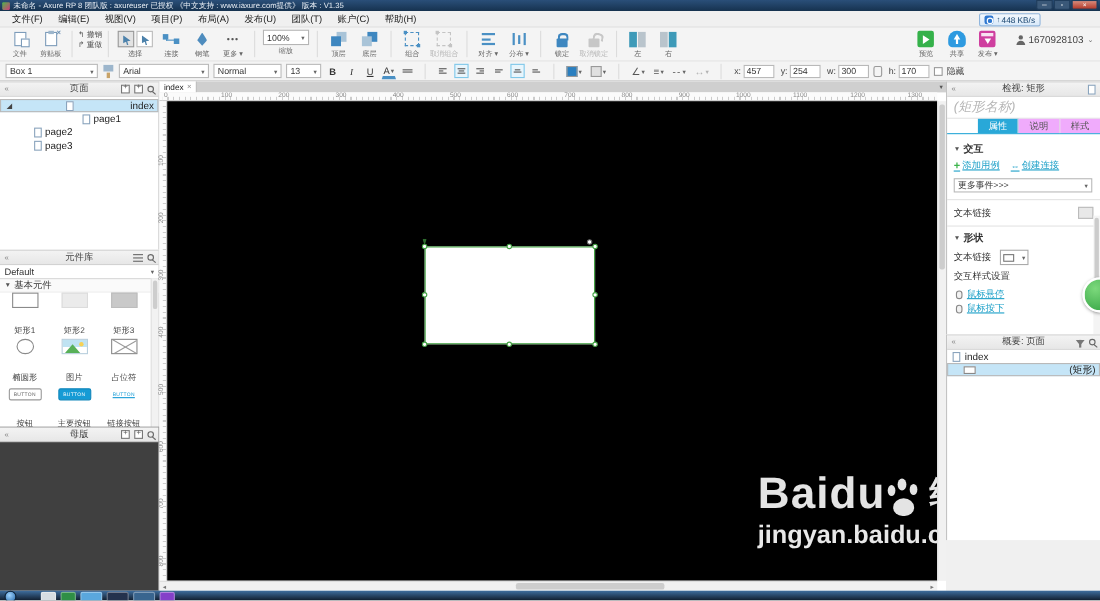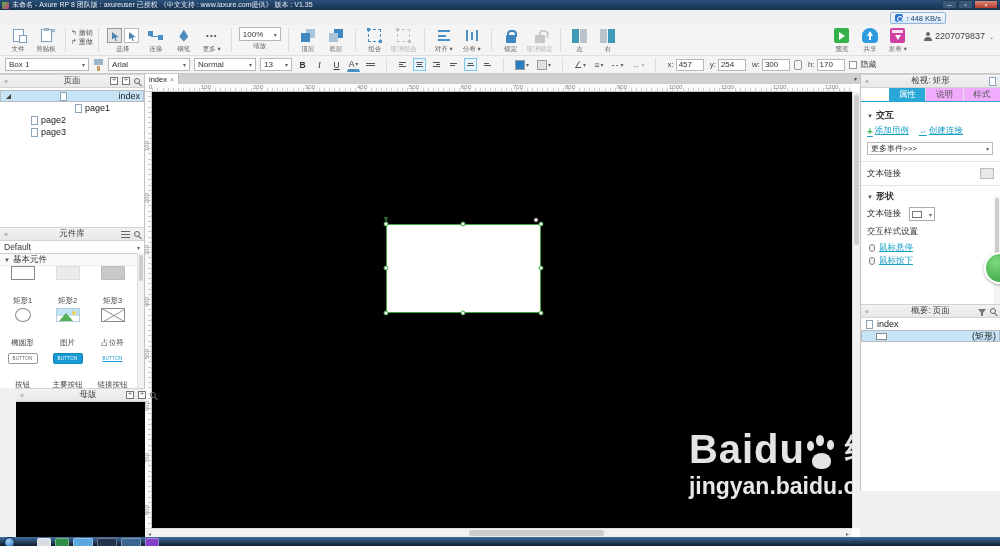--- a/index.html
+++ b/index.html
@@ -154,21 +154,21 @@
   .wi-placeholder{width:24px;height:15px;background:#fff;border:1px solid #8a8a8a;overflow:hidden;}
   .wi-placeholder::before,.wi-placeholder::after{content:"";position:absolute;left:-2px;top:6px;width:28px;height:1px;background:#999;}
   .wi-placeholder::before{transform:rotate(30deg);}
   .wi-placeholder::after{transform:rotate(-30deg);}
   .wi-button,.wi-primary-button,.wi-link-button{width:30px;height:11px;display:flex;align-items:center;justify-content:center;font-size:4.5px;letter-spacing:.3px;}
   .wi-button{border:1px solid #999;border-radius:2px;color:#666;background:#fff;}
   .wi-primary-button{border:1px solid #1287bb;border-radius:2px;color:#fff;background:#169bd5;}
   .wi-link-button{color:#169bd5;text-decoration:underline;}
   .wscroll{position:absolute;right:0;top:26px;bottom:0;width:7px;background:#f2f2f2;border-left:1px solid #e0e0e0;}
   .wscroll i{position:absolute;left:1px;top:2px;width:4px;height:26px;background:#cdcdcd;border-radius:2px;}
-  .masters-panel{position:absolute;left:16px;top:388px;width:145px;height:149px;background:#000000;border-right:1px solid #c3c3c3;}
+  .masters-panel{position:absolute;left:0;top:388px;width:145px;height:149px;background:#404040;border-right:1px solid #c3c3c3;}
 
   
   .canvas-wrap{position:absolute;left:145px;top:74px;width:715px;height:463px;background:#fff;}
   .tabbar{position:absolute;left:0;top:0;width:715px;height:10px;background:#cfcfcf;display:flex;align-items:stretch;}
   .ctab{background:#fff;min-width:34px;display:flex;align-items:center;padding:0 4px;gap:3px;font-size:7.5px;color:#222;border-right:1px solid #bbb;}
   .ctab-close{color:#888;font-size:7px;}
   .tab-dd{margin-left:auto;font-size:6px;color:#555;padding:1px 3px 0 0;}
   .hruler{position:absolute;left:3px;top:10px;right:8px;height:8px;background:#fbfbfb;border-bottom:1px solid #c9c9c9;background-image:repeating-linear-gradient(to right,transparent 0 4.2px,#ccc 4.2px 5.2px);background-size:100% 3px;background-position:0 100%;background-repeat:no-repeat;}
   .hruler span{position:absolute;top:0;font-size:6px;color:#888;transform:translateX(1px);}
   .vruler{position:absolute;left:0;top:18px;bottom:9px;width:7px;background:#fbfbfb;border-right:1px solid #c9c9c9;background-image:repeating-linear-gradient(to bottom,transparent 0 4.2px,#ccc 4.2px 5.2px);background-size:3px 100%;background-position:100% 0;background-repeat:no-repeat;}
@@ -248,20 +248,31 @@
   <div class="titlebar">
     <span class="app-ico"></span>
     <span class="title-text">未命名 - Axure RP 8 团队版 : axureuser 已授权    《中文支持 : www.iaxure.com提供》 版本 : V1.35</span>
     <div class="winbtns">
       <span class="wb">─</span>
       <span class="wb">▫</span>
       <span class="wb close">×</span>
     </div>
   </div>
 
+  <div class="menubar" id="menu-items">
+      <span class="menu-item">文件(F)</span>
+      <span class="menu-item">编辑(E)</span>
+      <span class="menu-item">视图(V)</span>
+      <span class="menu-item">项目(P)</span>
+      <span class="menu-item">布局(A)</span>
+      <span class="menu-item">发布(U)</span>
+      <span class="menu-item">团队(T)</span>
+      <span class="menu-item">账户(C)</span>
+      <span class="menu-item">帮助(H)</span>
+    </div>
 
   <div class="badge">
     <span class="badge-logo"></span>
     <span class="badge-arrow">↑</span>
     <span class="badge-text">448 KB/s</span>
   </div>
 
   <div class="toolbar1">
     <div class="tb-item">
       <div class="tb-ico">
@@ -417,21 +428,21 @@
       <span class="tb-label">共享</span>
     </div>
     <div class="tb-item">
       <div class="tb-ico">
           <span class="ic-publish"></span>
         </div>
       <span class="tb-label"><span>发布</span> ▾</span>
     </div>
     <div class="account">
       <span class="ic-person"></span>
-      <span class="account-name">2207079837</span>
+      <span class="account-name">1670928103</span>
       <span class="caret-s">⌄</span>
     </div>
   </div>
 
   <div class="toolbar2">
     <div class="sel" style="width:84px;">
         <span>Box 1</span>
         <span class="caret-s">▾</span>
       </div>
     <span class="ic-brush"></span>
@@ -716,20 +727,21 @@
   </div>
 
   <div class="inspector">
     <div class="panel-h">
       <span class="ph-left">«</span>
       <span class="panel-title">检视: 矩形</span>
       <span class="ph-right">
           <span class="icon-page"></span>
         </span>
     </div>
+    <div class="insp-name">(矩形名称)</div>
     <div class="insp-tabs">
       <span class="itab active">属性</span>
       <span class="itab">说明</span>
       <span class="itab" style="border-right:none;">样式</span>
     </div>
     <div class="insp-body">
       <div class="sec-h">
           <span class="v">▼</span>
           <span>交互</span>
         </div>

